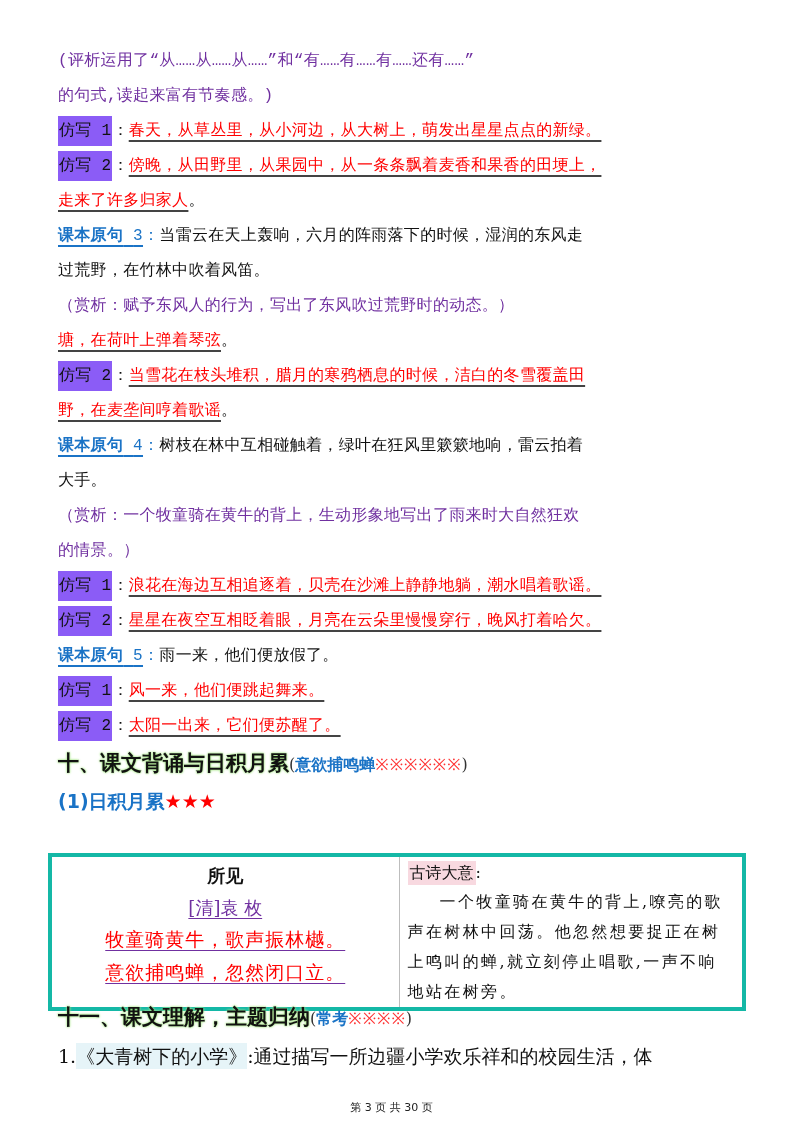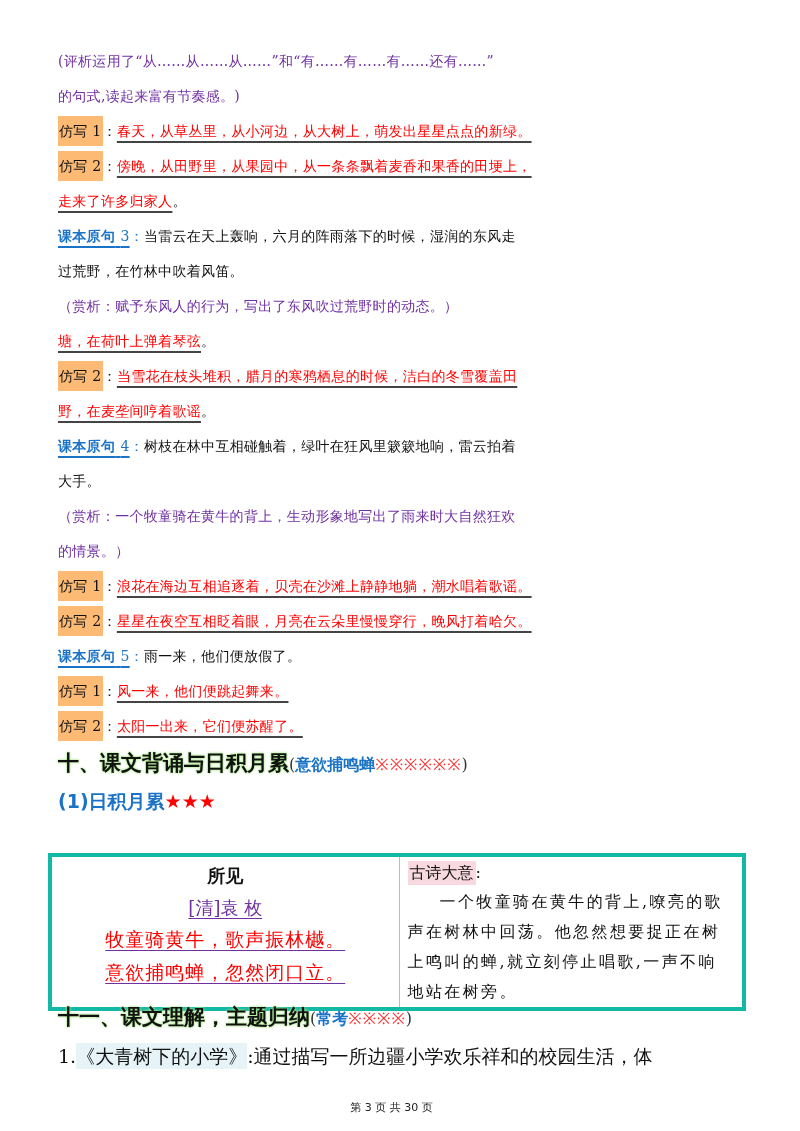--- a/index.html
+++ b/index.html
@@ -1,25 +1,25 @@
 <!DOCTYPE html>
 <html><head>
 <meta charset="utf-8">
 <style>
   * { margin: 0; padding: 0; box-sizing: border-box; }
   html, body { width: 800px; height: 1131px; background: #ffffff; overflow: hidden; }
   body { position: relative; font-family: "DejaVu Serif", "Liberation Serif", serif; color: #111; }
   .page { position: absolute; left: 58px; top: 44px; width: 690px; }
-  .line { font-size: 14px; line-height: 35px; height: 35px; white-space: nowrap; letter-spacing: 0.3px; }
+  .line { font-size: 16px; line-height: 35px; height: 35px; white-space: nowrap; letter-spacing: 0.3px; font-family: Liberation Mono, monospace; }
   .purple { color: #7030a0; }
   .red { color: #ff0000; }
   .blue { color: #1a73c6; }
   .black { color: #111; }
   .u { text-decoration: underline; text-decoration-color: #444; text-underline-offset: 5px; text-decoration-thickness: 1.5px; }
-  .lbl-green { background: #fdba74; padding: 0 1px; display: inline-block; line-height: 30px; }
+  .lbl-green { background: #8b5cf6; padding: 0 1px; display: inline-block; line-height: 30px; }
   .lbl-blue { color: #1a73c6; font-weight: bold; text-decoration: underline; text-decoration-color: #1a73c6; text-underline-offset: 5px; text-decoration-thickness: 1.5px; }
   .lbl-blue .num { font-weight: normal; }
   .h1 { font-size: 21px; font-weight: bold; text-shadow: 0 0 2px #9be07a, 0 0 3px #b8ee9a; color: #111; line-height: 38px; height: 38px; }
   .h1 .note { font-size: 16px; font-weight: normal; text-shadow: none; color: #333; }
   .h1 .note .tag { color: #1a73c6; font-weight: bold; }
   .h1 .note .marks { color: #ff3030; letter-spacing: 1px; }
   .h2 { font-size: 19px; font-weight: bold; color: #1a73c6; line-height: 38px; height: 38px; font-family: "DejaVu Sans", sans-serif; }
   .h2 .stars { color: #ff0000; }
   table.poem { position: absolute; left: 48px; top: 853px; width: 698px; height: 148px; border-collapse: collapse; border: 4px solid #14b8a6; }
   table.poem td { border: 1px solid #bdbdbd; vertical-align: top; }

